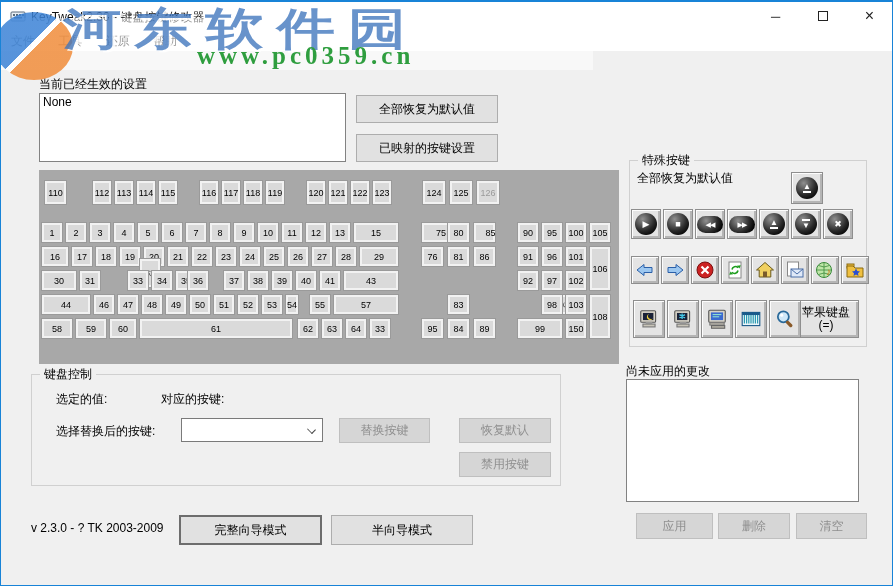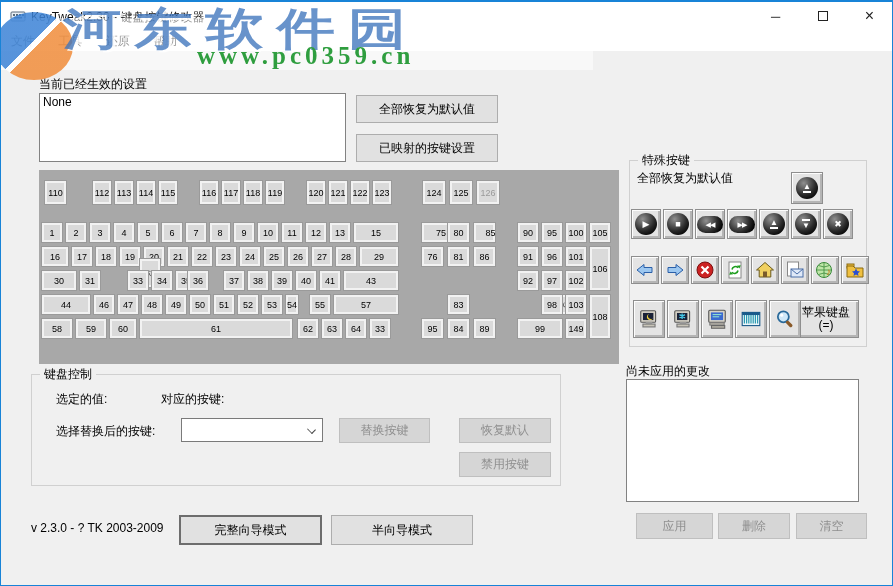--- a/index.html
+++ b/index.html
@@ -228,21 +228,21 @@
     <div class="key" style="left: 564px; top: 244px; width: 22px; height: 21px;">101</div>
     <div class="key" style="left: 588px; top: 244px; width: 22px; height: 45px;">106</div>
     <div class="key" style="left: 516px; top: 268px; width: 22px; height: 21px;">92</div>
     <div class="key" style="left: 540px; top: 268px; width: 22px; height: 21px;">97</div>
     <div class="key" style="left: 564px; top: 268px; width: 22px; height: 21px;">102</div>
     <div class="key" style="left: 516px; top: 292px; width: 22px; height: 21px; margin-left: 36px;">93</div>
     <div class="key" style="left: 540px; top: 292px; width: 22px; height: 21px;">98</div>
     <div class="key" style="left: 564px; top: 292px; width: 22px; height: 21px;">103</div>
     <div class="key" style="left: 588px; top: 292px; width: 22px; height: 45px;">108</div>
     <div class="key" style="left: 516px; top: 316px; width: 46px; height: 21px;">99</div>
-    <div class="key" style="left: 564px; top: 316px; width: 22px; height: 21px;">149</div>
+    <div class="key" style="left: 564px; top: 316px; width: 22px; height: 21px;">150</div>
     <button class="tool-btn" style="left: 790px; top: 170px; width: 32px; height: 32px;">
       <span class="ticon">
         <span class="sphere">
           <span class="ejt">▲</span>
         </span>
       </span>
     </button>
     <button class="tool-btn" style="left: 630px; top: 207px; width: 30px; height: 30px;">
       <span class="ticon">
         <span class="sphere">▶</span>

